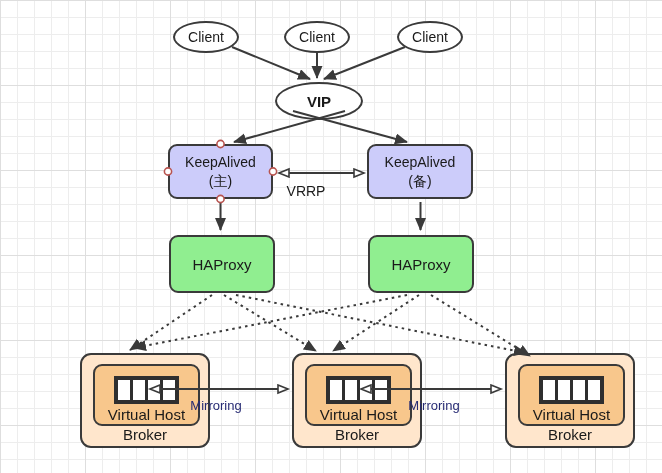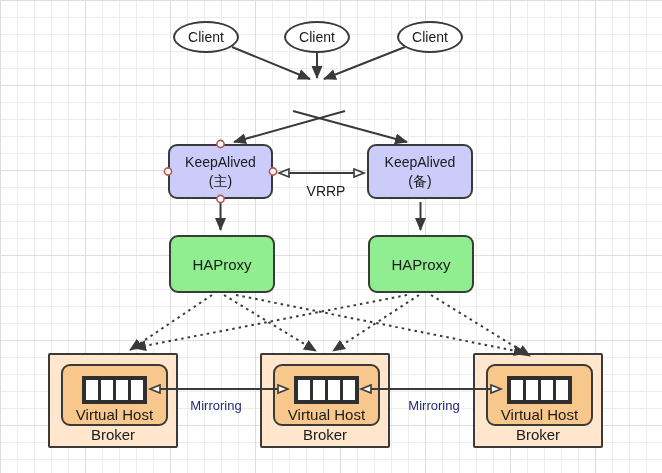--- a/index.html
+++ b/index.html
@@ -15,21 +15,21 @@
       linear-gradient(to bottom,#ededed 1px,transparent 1px);
     background-size:85px 85px,85px 85px,17px 17px,17px 17px;
     font-family:"Liberation Sans",sans-serif;
     color:#1a1a1a;
   }
   .node{position:absolute;box-sizing:border-box;display:flex;align-items:center;justify-content:center;text-align:center;z-index:2;}
   .ellipse{border:2px solid #3a3a3a;border-radius:50%;background:#ffffff;font-size:14px;text-align:center;}
   .rect{border:2px solid #3a3a3a;border-radius:9px;}
   .ka{background:#ccccfa;font-size:14px;line-height:1.3;}
   .hp{background:#90ee90;font-size:15px;text-align:center;}
-  .broker{background:#ffe6cc;border-radius:2px;display:block;}
+  .broker{background:#ffe6cc;border-radius:11px;display:block;margin-left:32px;}
   .vhost{position:absolute;left:11px;top:9px;width:107px;height:62px;background:#f8c78c;border:2px solid #3a3a3a;border-radius:9px;box-sizing:border-box;display:flex;flex-direction:column;align-items:center;}
   .queue{margin-top:10px;display:flex;gap:3px;background:#2f2f2f;border:1px solid #2f2f2f;padding:3px;}
   .queue .cell{width:12px;height:20px;background:#ffffff;}
   .vh-label{font-size:15px;line-height:21px;white-space:nowrap;}
   .broker-label{position:absolute;left:0;right:0;bottom:1px;text-align:center;font-size:15px;line-height:21px;}
   .vip-text{font-weight:bold;font-size:15px;}
   .edge-label{position:absolute;z-index:4;text-align:center;font-size:14px;}
   .mirroring{color:#262a73;font-size:13px;}
   svg.wires{position:absolute;left:0;top:0;z-index:3;pointer-events:none;}
 </style>
@@ -41,20 +41,23 @@
   <div class="node ellipse" style="left:173px;top:21px;width:66px;height:32px;">
     <span>Client</span>
   </div>
   <div class="node ellipse" style="left:284px;top:21px;width:66px;height:32px;">
     <span>Client</span>
   </div>
   <div class="node ellipse" style="left:397px;top:21px;width:66px;height:32px;">
     <span>Client</span>
   </div>
 
+  <div class="node ellipse" style="left:275px;top:82px;width:88px;height:38px;">
+    <span class="vip-text">VIP</span>
+  </div>
 
   <div class="node rect ka" style="left:168px;top:144px;width:105px;height:55px;">
     <span>
       <span>KeepAlived</span><br>
       <span>(主)</span>
     </span>
   </div>
   <div class="node rect ka" style="left:367px;top:144px;width:106px;height:55px;">
     <span>
       <span>KeepAlived</span><br>
@@ -101,21 +104,21 @@
           <div class="cell"></div>
           <div class="cell"></div>
           <div class="cell"></div>
           <div class="cell"></div>
         </div>
       <div class="vh-label">Virtual Host</div>
     </div>
     <div class="broker-label">Broker</div>
   </div>
 
-  <div class="edge-label" style="left:296px;top:183px;width:60px;">VRRP</div>
+  <div class="edge-label" style="left:276px;top:183px;width:60px;">VRRP</div>
   <div class="edge-label mirroring" style="left:176px;top:398px;width:80px;">Mirroring</div>
   <div class="edge-label mirroring" style="left:394px;top:398px;width:80px;">Mirroring</div>
 
   <svg class="wires" width="662" height="473" viewBox="0 0 662 473">
     <defs>
       <marker id="af" markerUnits="userSpaceOnUse" markerWidth="16" markerHeight="14" refX="12" refY="5.5" orient="auto">
         <path d="M0,0 L13,5.5 L0,11 Z" fill="#3a3a3a"></path>
       </marker>
       <marker id="ao" markerUnits="userSpaceOnUse" markerWidth="14" markerHeight="12" refX="11" refY="5" orient="auto-start-reverse">
         <path d="M1,1 L11,5 L1,9 Z" fill="#ffffff" stroke="#3a3a3a" stroke-width="1.6"></path>

